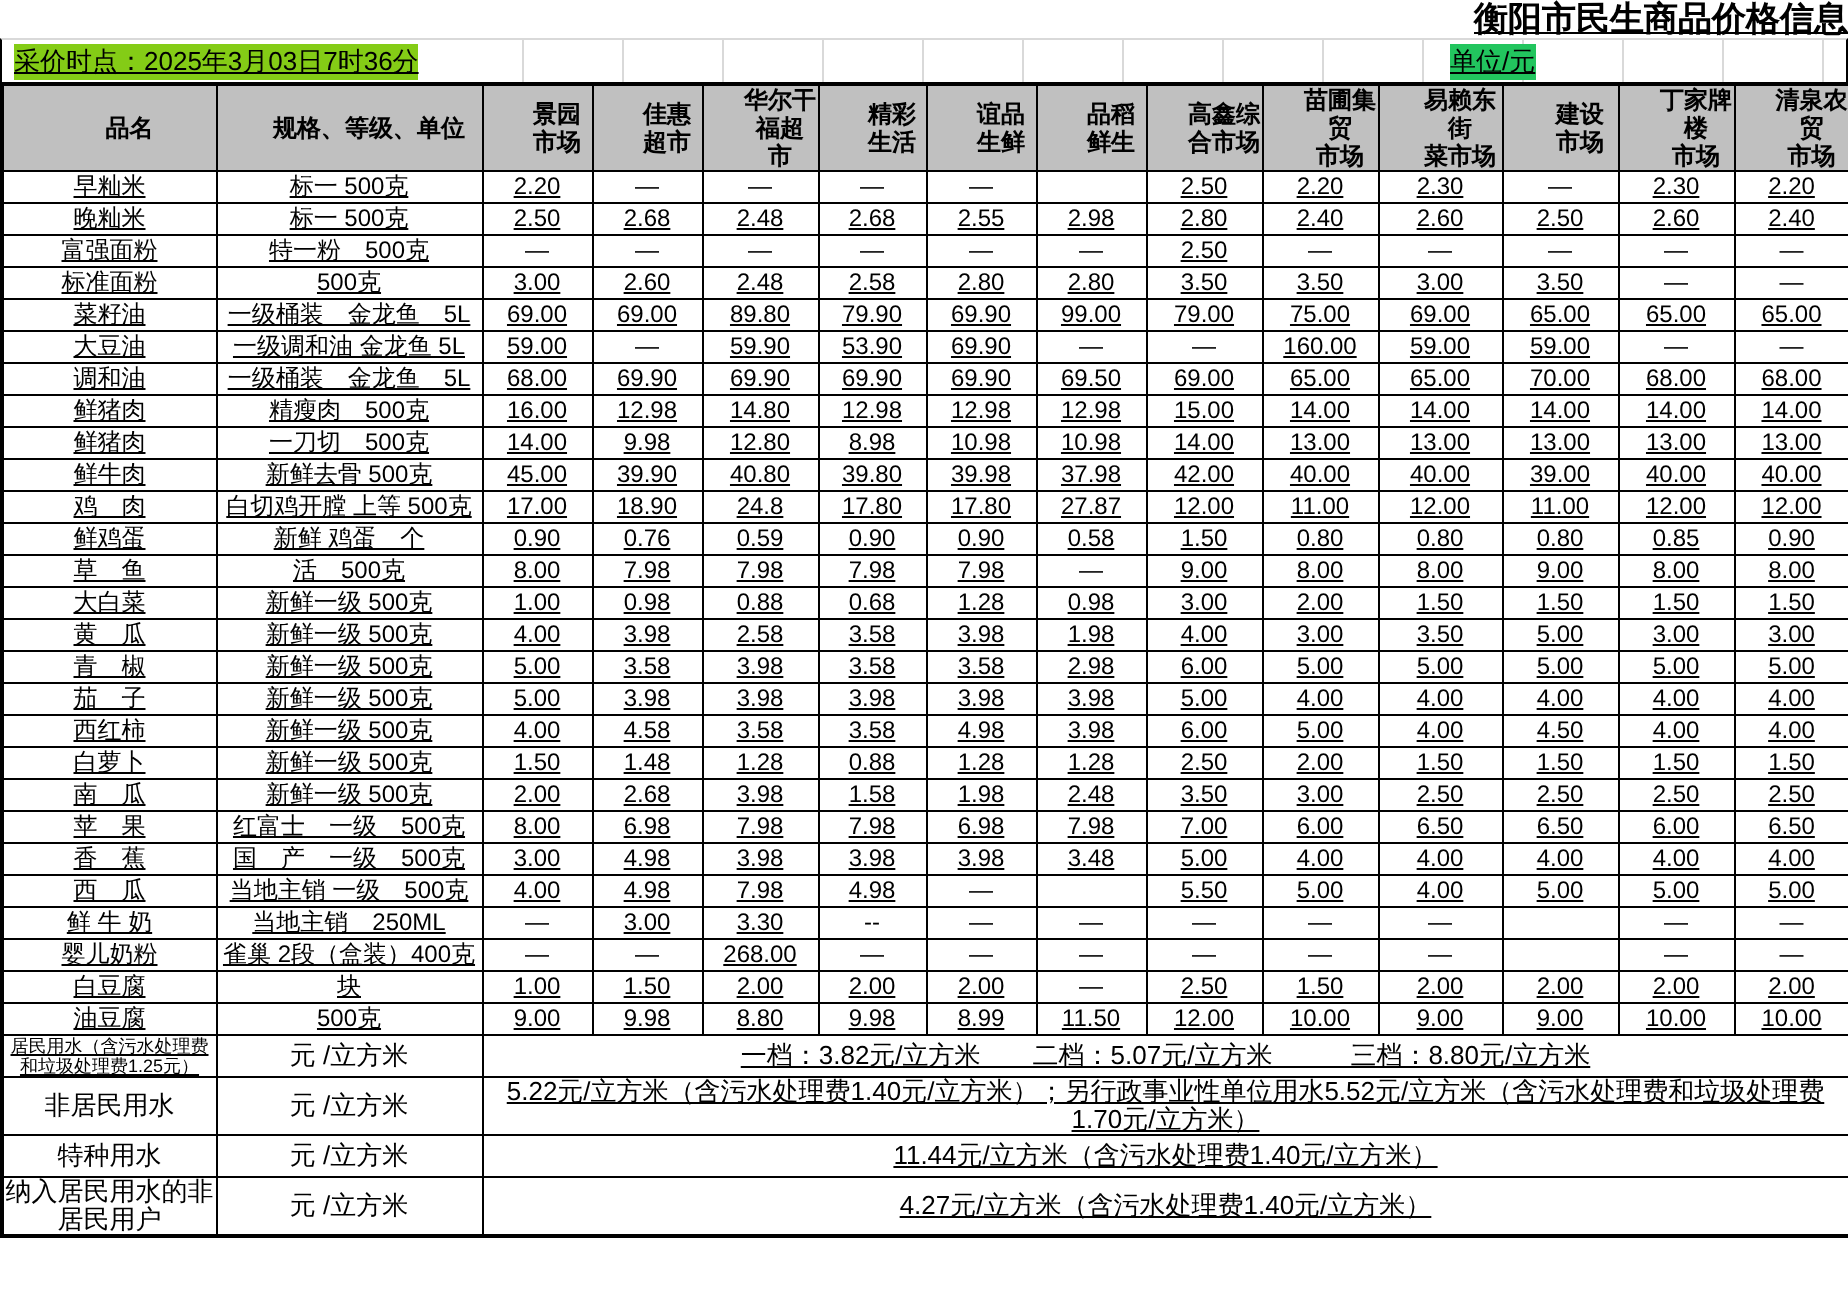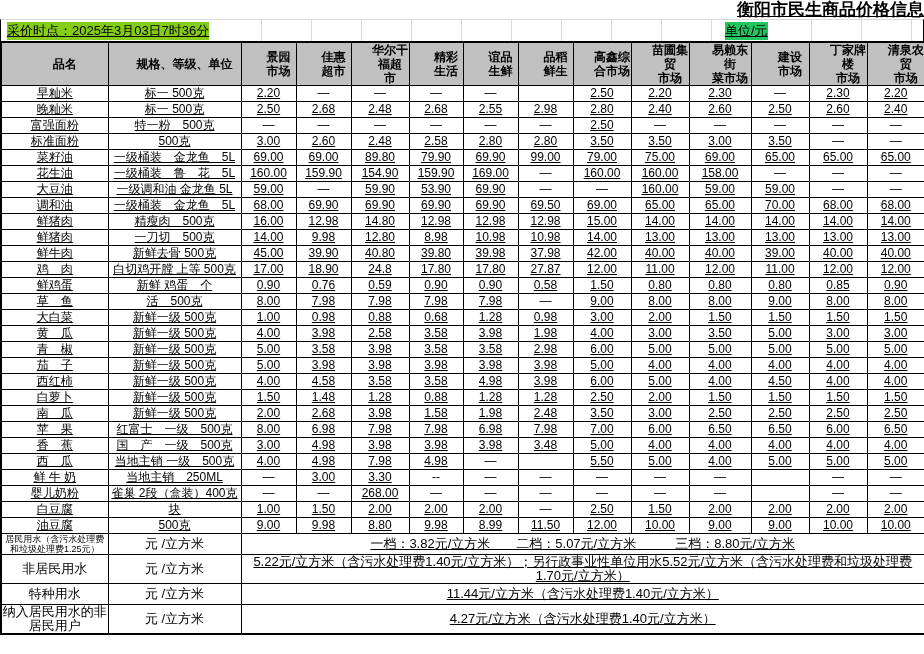--- a/index.html
+++ b/index.html
@@ -10,21 +10,21 @@
   .meta-strip{position:relative;height:21px;border-left:1px solid #000;border-right:1px solid #000;border-top:1px solid #d9d9d9;}
   .meta-gridlines{position:absolute;left:260px;right:0;top:0;bottom:0;
        background:repeating-linear-gradient(to right,#d9d9d9 0 1px,transparent 1px 50px);}
   .capture-time{position:absolute;left:6px;top:2px;font-size:13px;text-decoration:underline;background:#84cc16;z-index:2;white-space:nowrap;}
   .unit-label{position:absolute;left:696px;top:2px;font-size:13px;text-decoration:underline;background:#22c55e;z-index:2;white-space:nowrap;margin-left:28px;}
   table{border-collapse:collapse;table-layout:fixed;width:924px;border:2px solid #000;}
   th,td{border:1px solid #000;padding:0;margin:0;text-align:center;vertical-align:middle;overflow:hidden;}
   th{background:var(--header-bg,#c0c0c0);font-size:12px;font-weight:bold;line-height:14px;white-space:pre-line;height:31px;padding-left:20px;}
   .price-row td{height:15px;font-size:12px;line-height:13px;white-space:nowrap;}
   .utility-row td{font-size:13px;line-height:14px;}
-  .utility-row .small-name{font-size:9px;line-height:10px;white-space:normal;}
+  .utility-row .small-name{font-size:9px;line-height:10px;white-space:normal;text-decoration:underline;}
   .utility-name-cell{white-space:normal;font-size:12px;margin-left:40px;}
 </style>
 </head>
 <body>
 
 <div class="title-bar"><span class="u">衡阳市民生商品价格信息</span></div>
 
 <div class="meta-strip">
   <div class="meta-gridlines"></div>
   <span class="capture-time">采价时点：2025年3月03日7时36分</span>
@@ -153,36 +153,20 @@
         <td class="u">69.90</td>
         <td class="u">99.00</td>
         <td class="u">79.00</td>
         <td class="u">75.00</td>
         <td class="u">69.00</td>
         <td class="u">65.00</td>
         <td class="u">65.00</td>
         <td class="u">65.00</td>
       </tr>
       <tr class="price-row">
-        <td class="u">花生油</td>
-        <td class="u">一级桶装　鲁　花　5L</td>
-        <td class="u">160.00</td>
-        <td class="u">159.90</td>
-        <td class="u">154.90</td>
-        <td class="u">159.90</td>
-        <td class="u">169.00</td>
-        <td>—</td>
-        <td class="u">160.00</td>
-        <td class="u">160.00</td>
-        <td class="u">158.00</td>
-        <td>—</td>
-        <td>—</td>
-        <td>—</td>
-      </tr>
-      <tr class="price-row">
         <td class="u">大豆油</td>
         <td class="u">一级调和油 金龙鱼 5L</td>
         <td class="u">59.00</td>
         <td>—</td>
         <td class="u">59.90</td>
         <td class="u">53.90</td>
         <td class="u">69.90</td>
         <td>—</td>
         <td>—</td>
         <td class="u">160.00</td>

